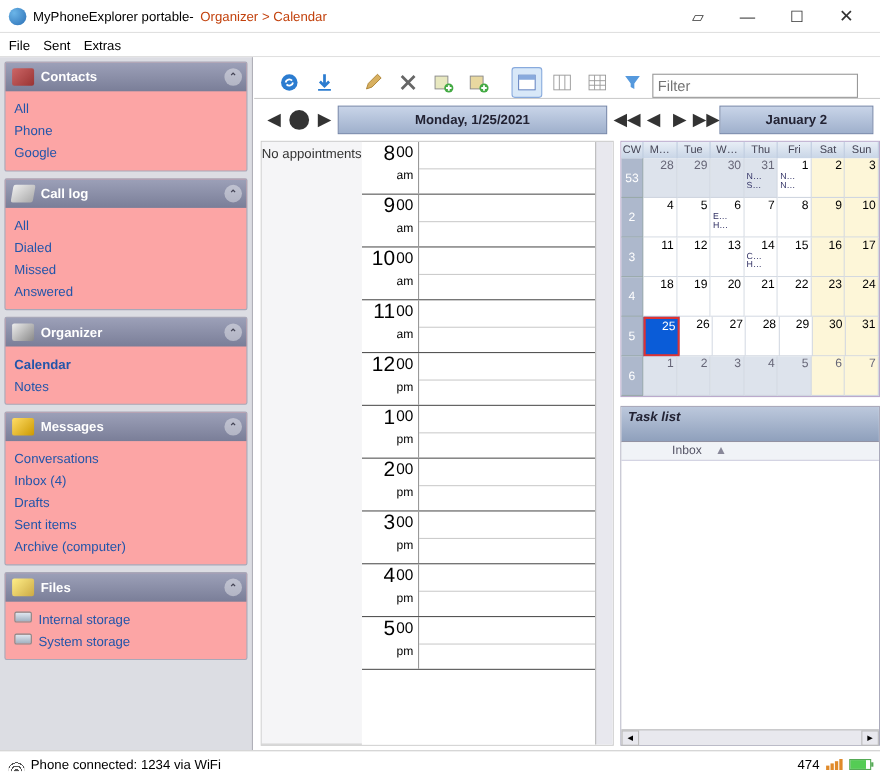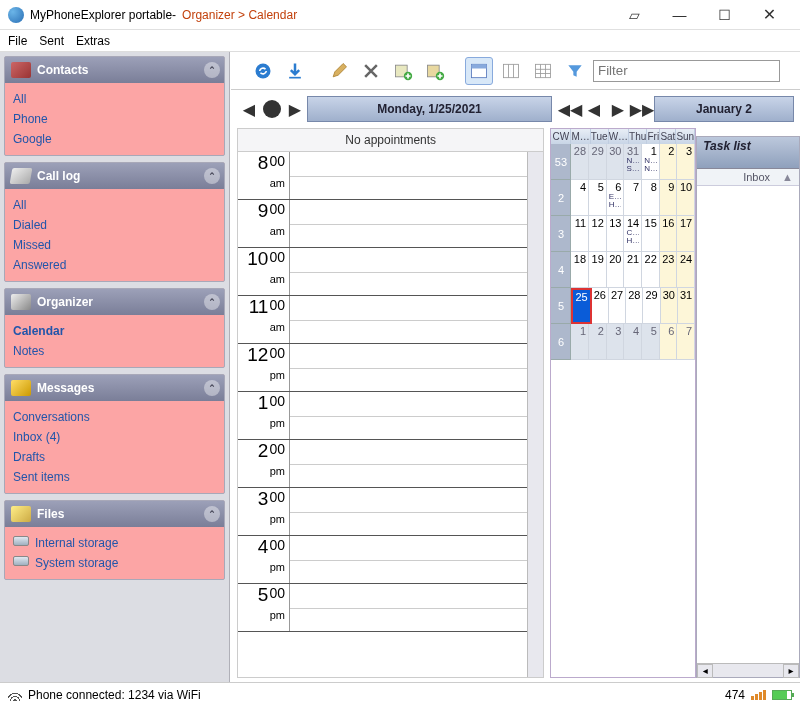--- a/index.html
+++ b/index.html
@@ -35,54 +35,54 @@
 .icon-calllog { background: linear-gradient(135deg,#eee,#aaa); border-radius:2px; transform: skewX(-10deg);}
 .icon-organizer { background: linear-gradient(135deg,#eee,#888); border-radius:2px; }
 .icon-messages { background: linear-gradient(135deg,#fd6,#c90); border-radius:2px; }
 .icon-files { background: linear-gradient(135deg,#fe8,#ca4); border-radius:2px; }
 .icon-drive { width: 16px; height: 10px; background: linear-gradient(#e0e8f0,#a0b0c0); border: 1px solid #888; border-radius: 2px; margin-right: 6px; display: inline-block; }
 
 
 .content { flex: 1; display: flex; flex-direction: column; background: #fff; overflow: hidden; border-left: 1px solid #fff;}
 
 
-.toolbar { height: 38px; display: flex; align-items: center; padding: 0 6px; gap: 4px; border-bottom: 1px solid #ccc; }
+.toolbar { height: 38px; display: flex; align-items: flex-end; padding: 0 6px; gap: 4px; border-bottom: 1px solid #ccc; }
 .tbtn { width: 28px; height: 28px; display: flex; align-items: center; justify-content: center; cursor: pointer; border-radius: 3px; }
 .tbtn.active { background: #d8e8f8; border: 1px solid #88aadd; }
 .tbtn svg { width: 20px; height: 20px; }
 .toolbar .sep { width: 8px; }
 .toolbar input.filter { flex:0 0 145px; height: 22px; border: 1px solid #999; padding: 0 4px; background: #fff; }
 
 
 .navrow { display: flex; height: 34px; gap: 6px; padding: 4px 6px 0 6px; }
 .daybox, .monthbox { display: flex; align-items: center; }
 .navbtn { width: 24px; height: 24px; display: flex; align-items: center; justify-content: center; cursor: pointer; color: #333; font-size: 16px;}
 .today-dot { width: 18px; height: 18px; border-radius:50%; background:#333; margin: 0 2px; }
 .datelabel { flex:1; height: 26px; background: linear-gradient(to bottom,#c8d4e8 0%,#9fb0cc 100%); border: 1px solid #7788aa; display:flex; align-items:center; justify-content:center; font-weight:bold; color:#223; }
 
 .daybox { flex: 1 1 290px; }
 .monthbox { flex: 0 0 236px; }
 
 
 .lower { display: flex; flex: 1; overflow: hidden; }
 
 
-.daycol { flex: 1; display: flex; flex-direction: column; border: 1px solid #ccc; margin: 4px 0 4px 6px; position: relative;}
+.daycol { flex: 1; display: flex; flex-direction: row; border: 1px solid #ccc; margin: 4px 0 4px 6px; position: relative;}
 .noapp { text-align: center; font-size: 12px; color: #333; padding: 4px 0; background: #f5f5f7; border-bottom: 1px solid #ccc;}
 .hours { flex:1; overflow-y: auto; background: #fff; }
 .hourrow { display:flex; height: 48px; border-bottom: 1px solid #555; }
 .hourlabel { width: 52px; display: flex; align-items: flex-start; justify-content: flex-end; padding: 2px 4px 0 0; border-right: 1px solid #999; position: relative; }
 .hourlabel .hn { font-size: 18px; line-height: 18px; }
 .hourbody { flex:1; position:relative; }
 .hourbody::after { content:""; position:absolute; left:0; right:0; top:50%; border-top:1px solid #ccc; }
 
 .vscroll { width: 16px; background: #e8e8ee; border-left:1px solid #bbb;}
 
 
-.rightcol { flex: 0 0 236px; display:flex; flex-direction:row; margin: 4px 0 4px 6px; border-radius: 31px; }
+.rightcol { flex: 0 0 236px; display:flex; flex-direction:column; margin: 4px 0 4px 6px; border-radius: 31px; }
 
 
 .monthgrid { border: 1px solid #bac; background:#fff; font-size: 10px;}
 .mhead { display:flex; background: linear-gradient(to bottom,#e8eef6,#c8d5e6); color:#445; }
 .mhead div { flex:1; text-align:center; padding: 2px 0; border-right:1px solid #c0cde0; }
 .mrow { display:flex; height: 36px; }
 .mrow .wk { width: 20px; background:#adb8cc; color:#fff; display:flex; align-items:center; justify-content:center; font-size: 11px; border-right:1px solid #9aa; border-bottom:1px solid #9aa;}
 .mrow .cell { flex:1; border-right:1px solid #d0d6e0; border-bottom:1px solid #d0d6e0; padding: 1px 2px; position:relative; text-align:right; font-size:11px; background:#fff; overflow:hidden;}
 .mrow .cell.dim { background: #dde3ec; color:#667; }
 .mrow .cell.we { background: #fdf6d8; }
@@ -210,20 +210,23 @@
           </div>
           <div class="panel-item">
             <span>Inbox (4)</span>
           </div>
           <div class="panel-item">
             <span>Drafts</span>
           </div>
           <div class="panel-item">
             <span>Sent items</span>
           </div>
+          <div class="panel-item">
+            <span>Archive (computer)</span>
+          </div>
         </div>
       </div>
       <div class="panel">
         <div class="panel-header">
           <span class="panel-icon icon-files"></span>
     <span>Files</span>
     <span class="collapse-btn">⌃</span>
         </div>
         <div class="panel-body">
           <div class="panel-item">

